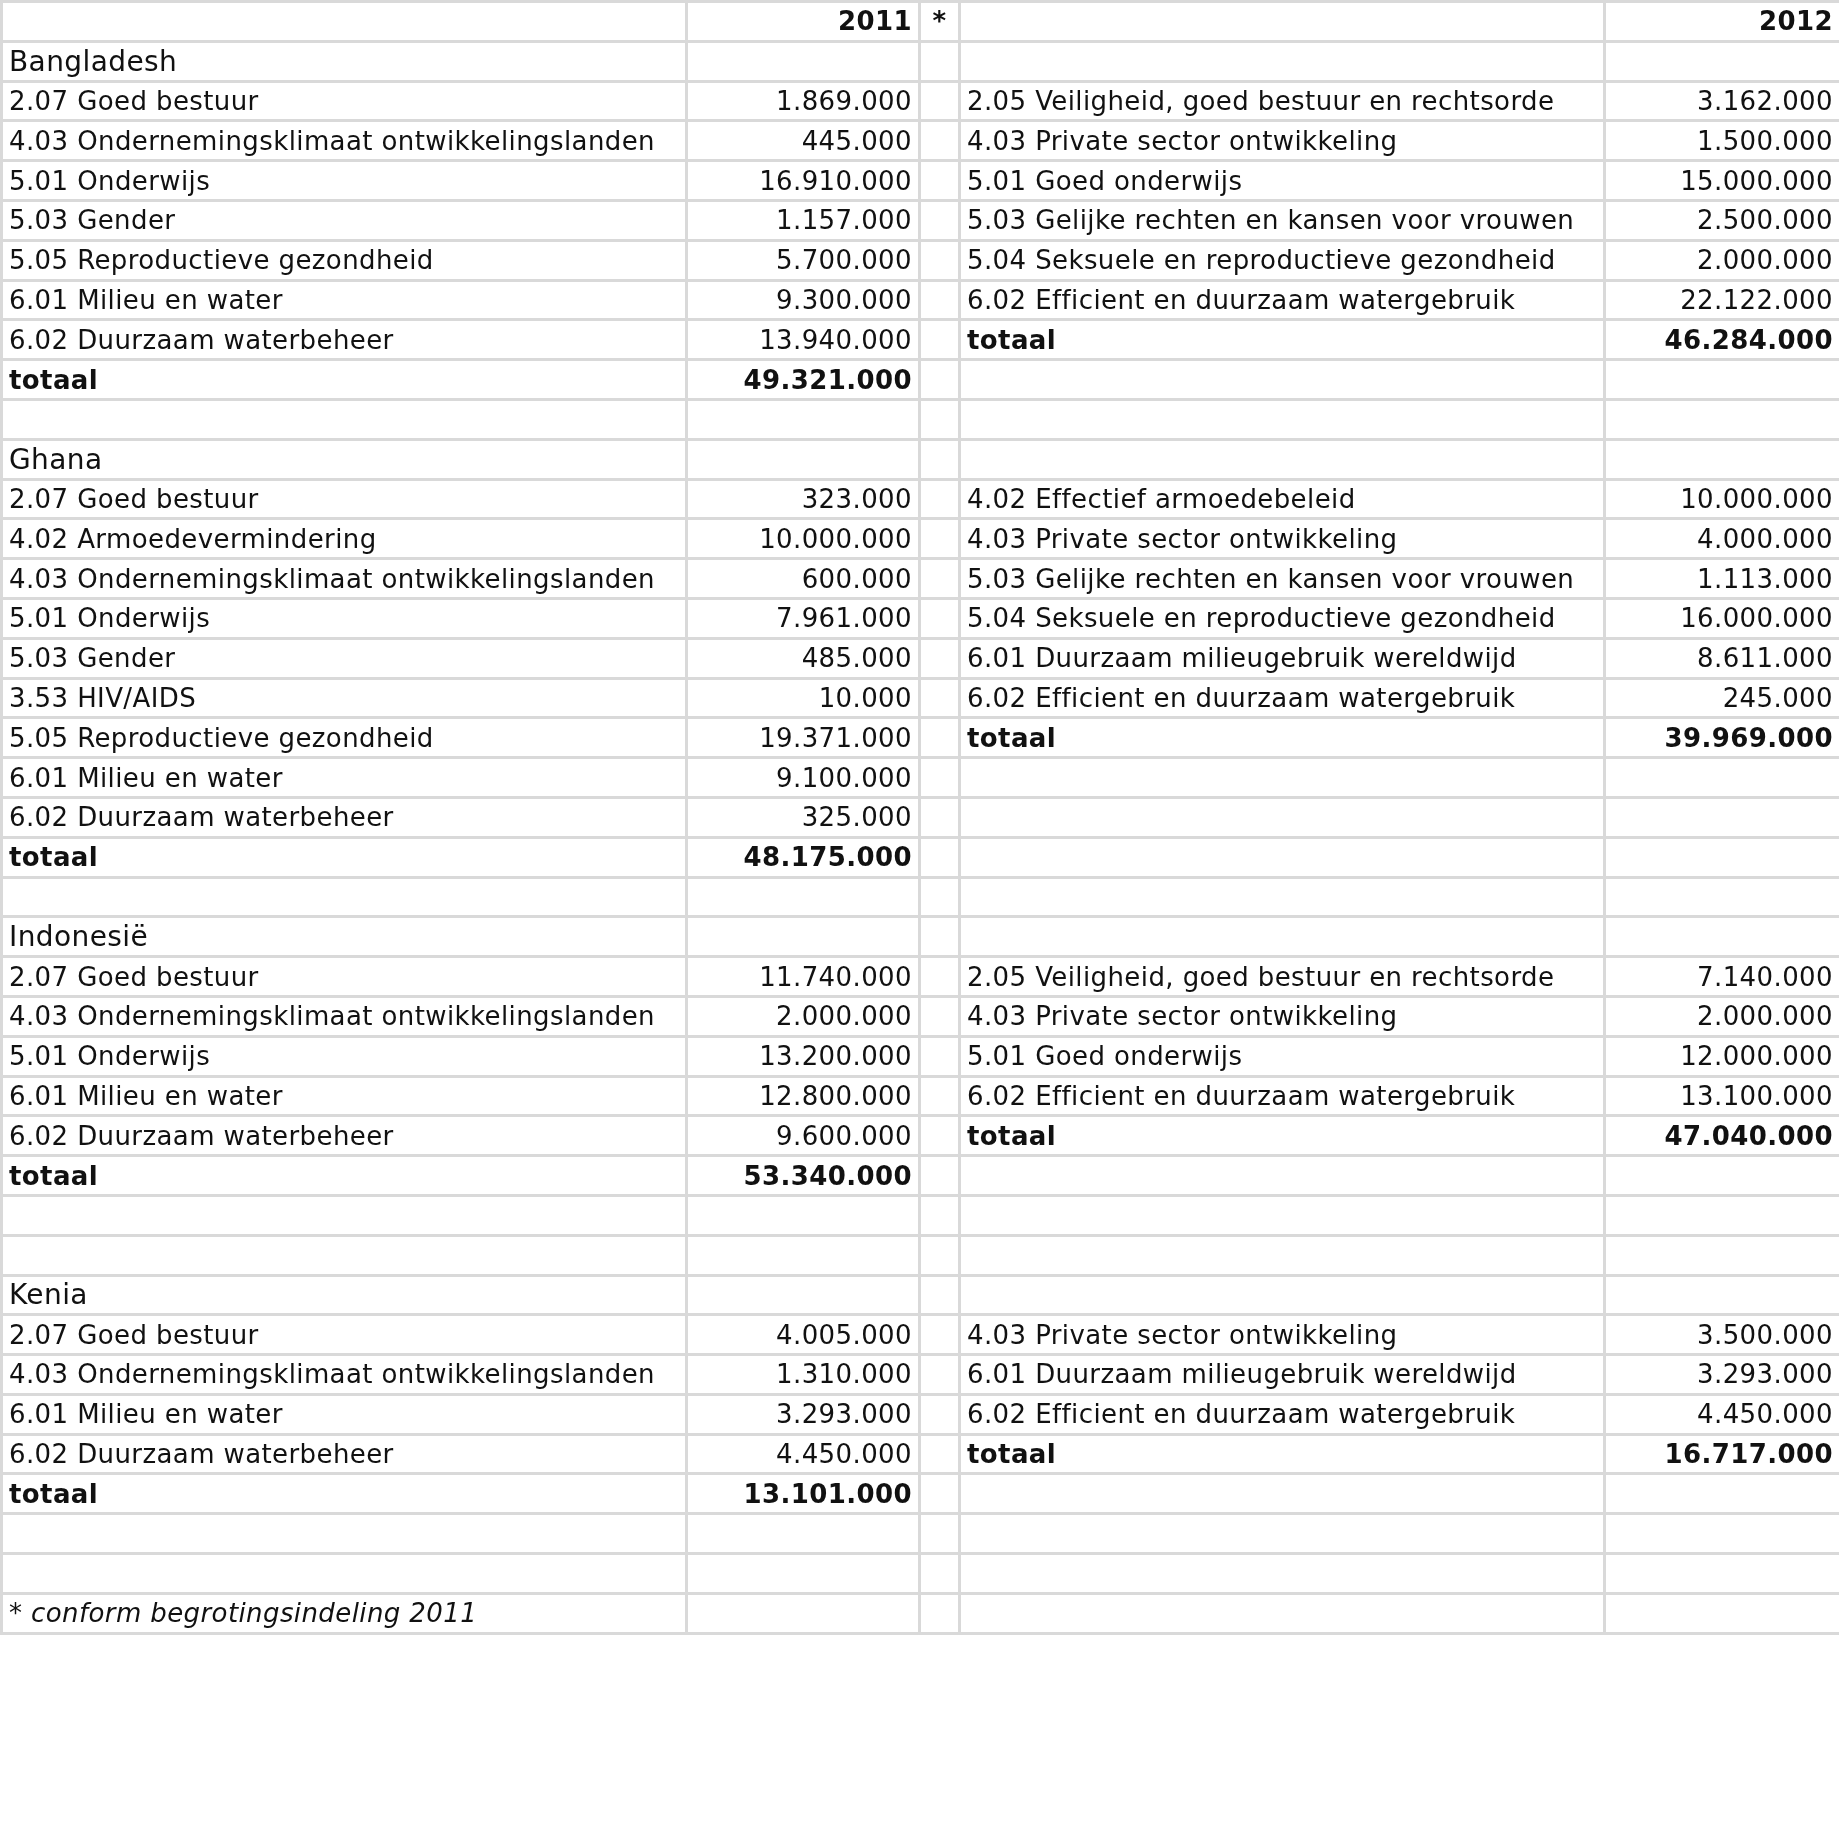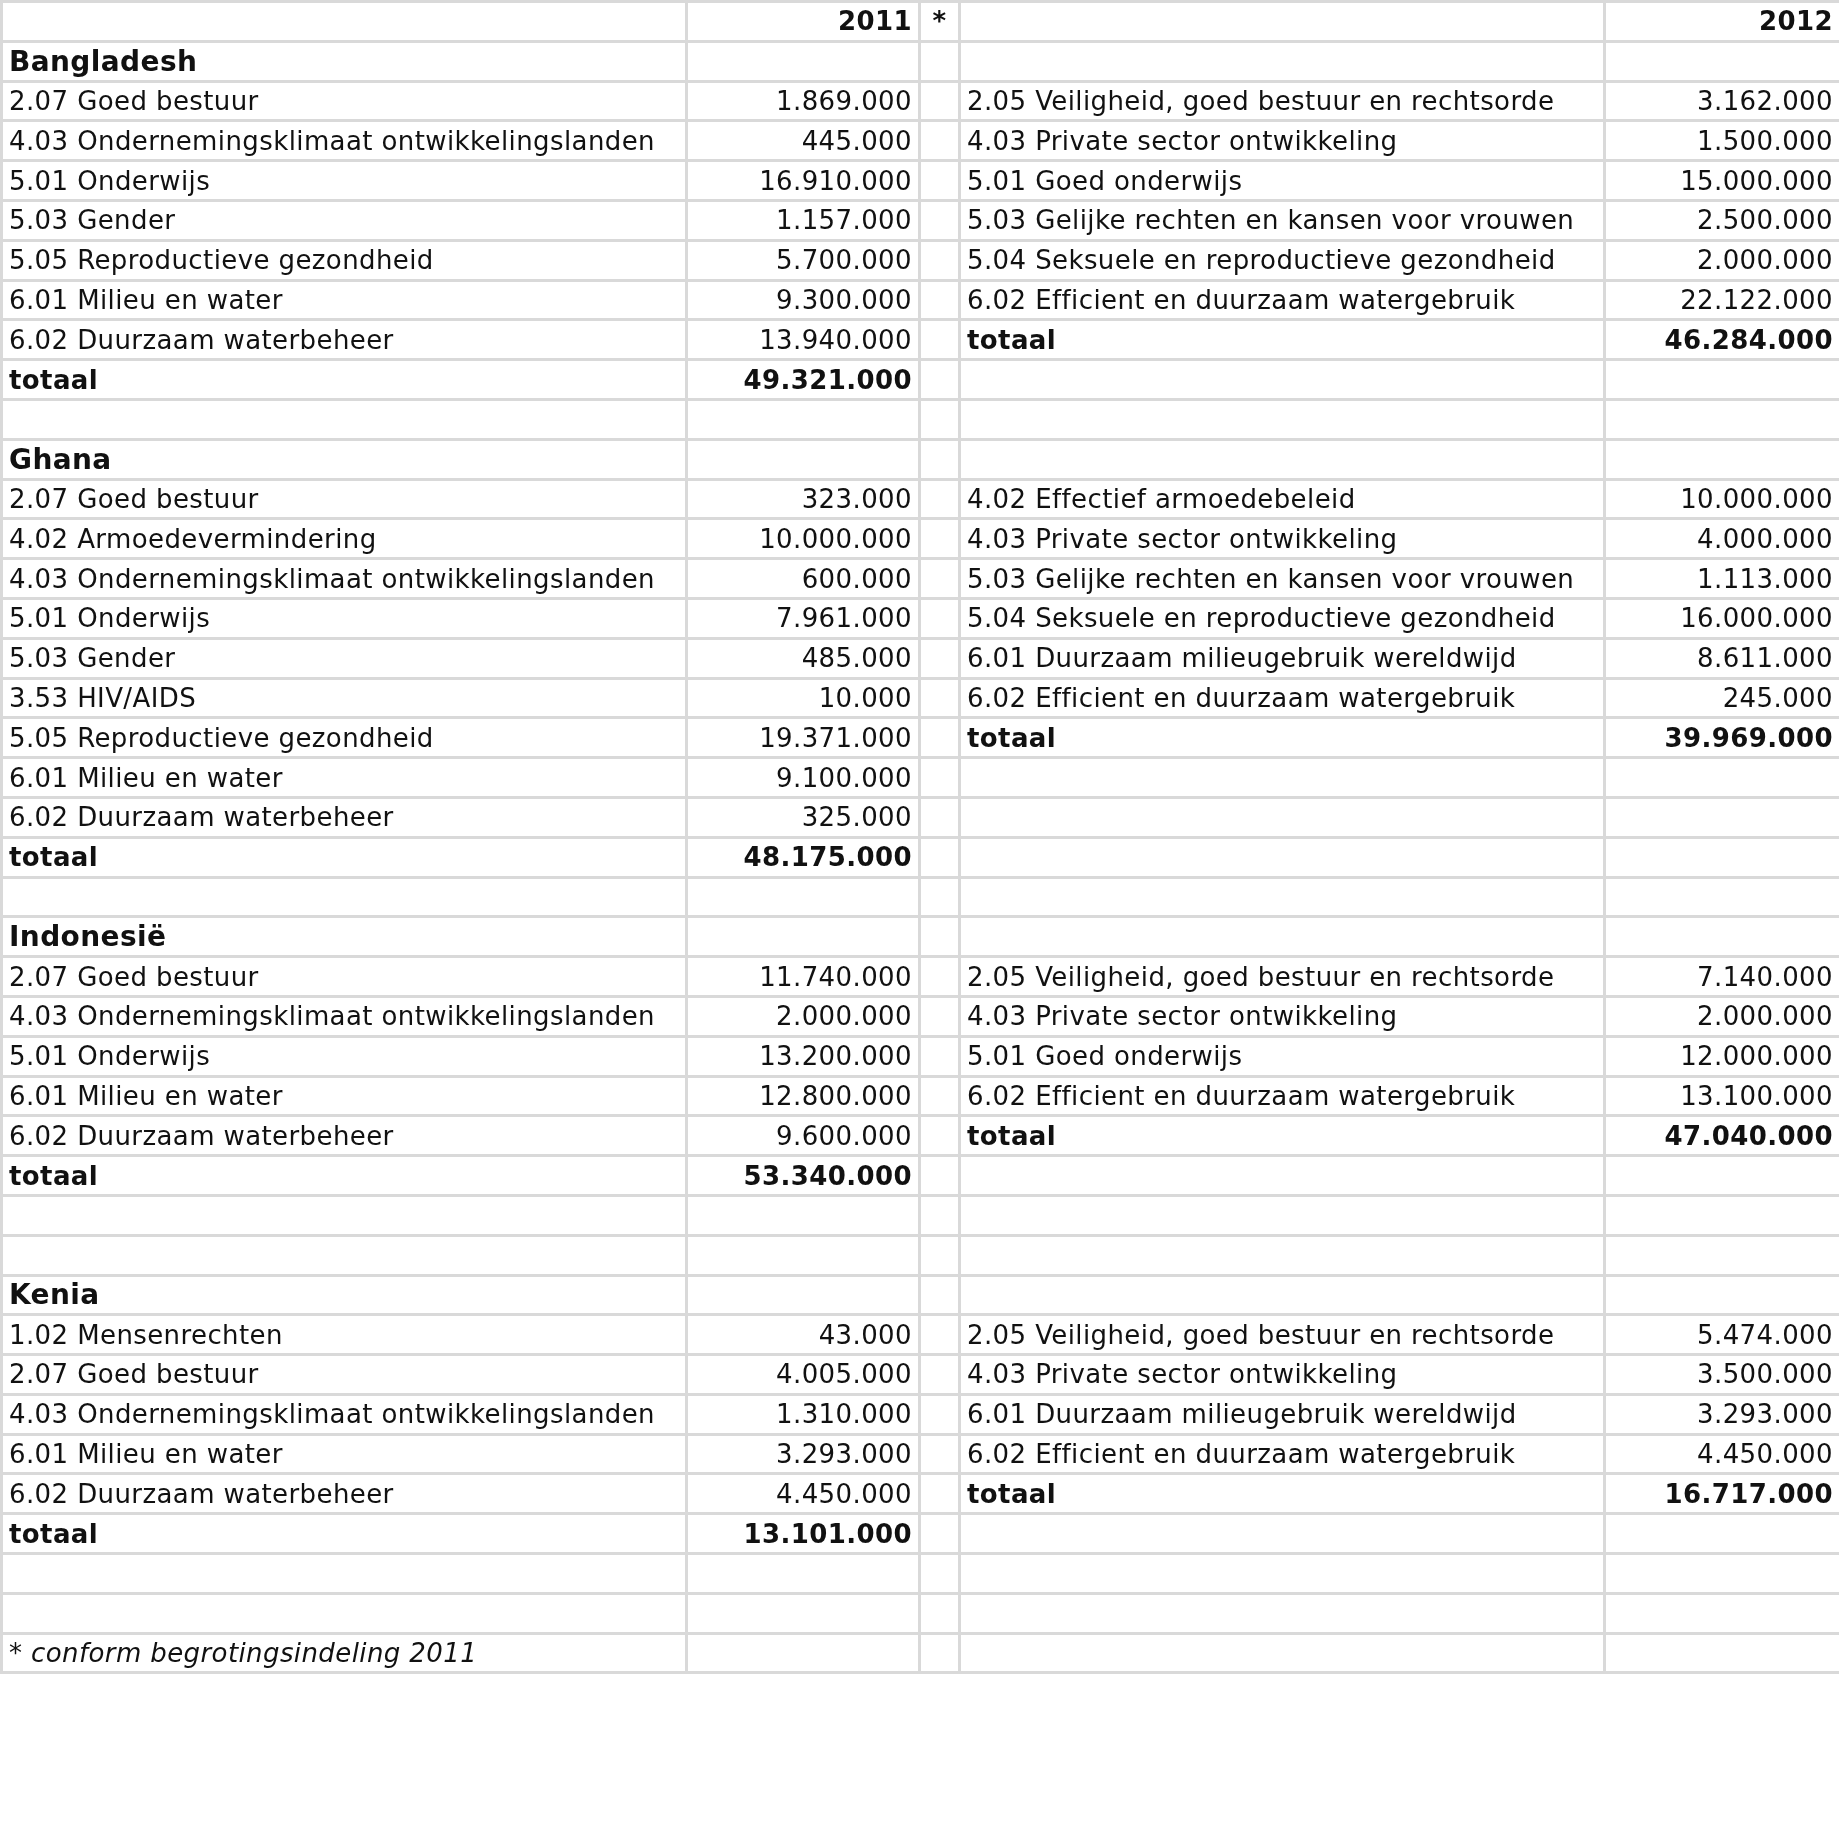--- a/index.html
+++ b/index.html
@@ -21,21 +21,21 @@
       border: 3px solid #d9d9d9;
       height: 36.8px;
       padding: 0 6px;
       white-space: nowrap;
       overflow: hidden;
       vertical-align: middle;
       letter-spacing: 0.4px;
     }
     td.num { text-align: right; margin-left: 36px; }
     td.bold { font-weight: bold; }
-    td.country { font-weight: bold; font-size: 28px; }
+    td.country { font-weight: normal; font-size: 28px; }
     td.star { text-align: center; font-weight: bold; }
     td.note { font-style: italic; }
   </style>
 </head>
 <body>
 
 <table class="sheet">
   <colgroup>
     <col class="c1">
       <col class="c2">
@@ -269,27 +269,20 @@
         <td></td>
       </tr>
       <tr>
         <td class="country">Kenia</td>
         <td></td>
         <td></td>
         <td></td>
         <td></td>
       </tr>
       <tr>
-        <td>1.02 Mensenrechten</td>
-        <td class="num">43.000</td>
-        <td></td>
-        <td>2.05 Veiligheid, goed bestuur en rechtsorde</td>
-        <td class="num">5.474.000</td>
-      </tr>
-      <tr>
         <td>2.07 Goed bestuur</td>
         <td class="num">4.005.000</td>
         <td></td>
         <td>4.03 Private sector ontwikkeling</td>
         <td class="num">3.500.000</td>
       </tr>
       <tr>
         <td>4.03 Ondernemingsklimaat ontwikkelingslanden</td>
         <td class="num">1.310.000</td>
         <td></td>

